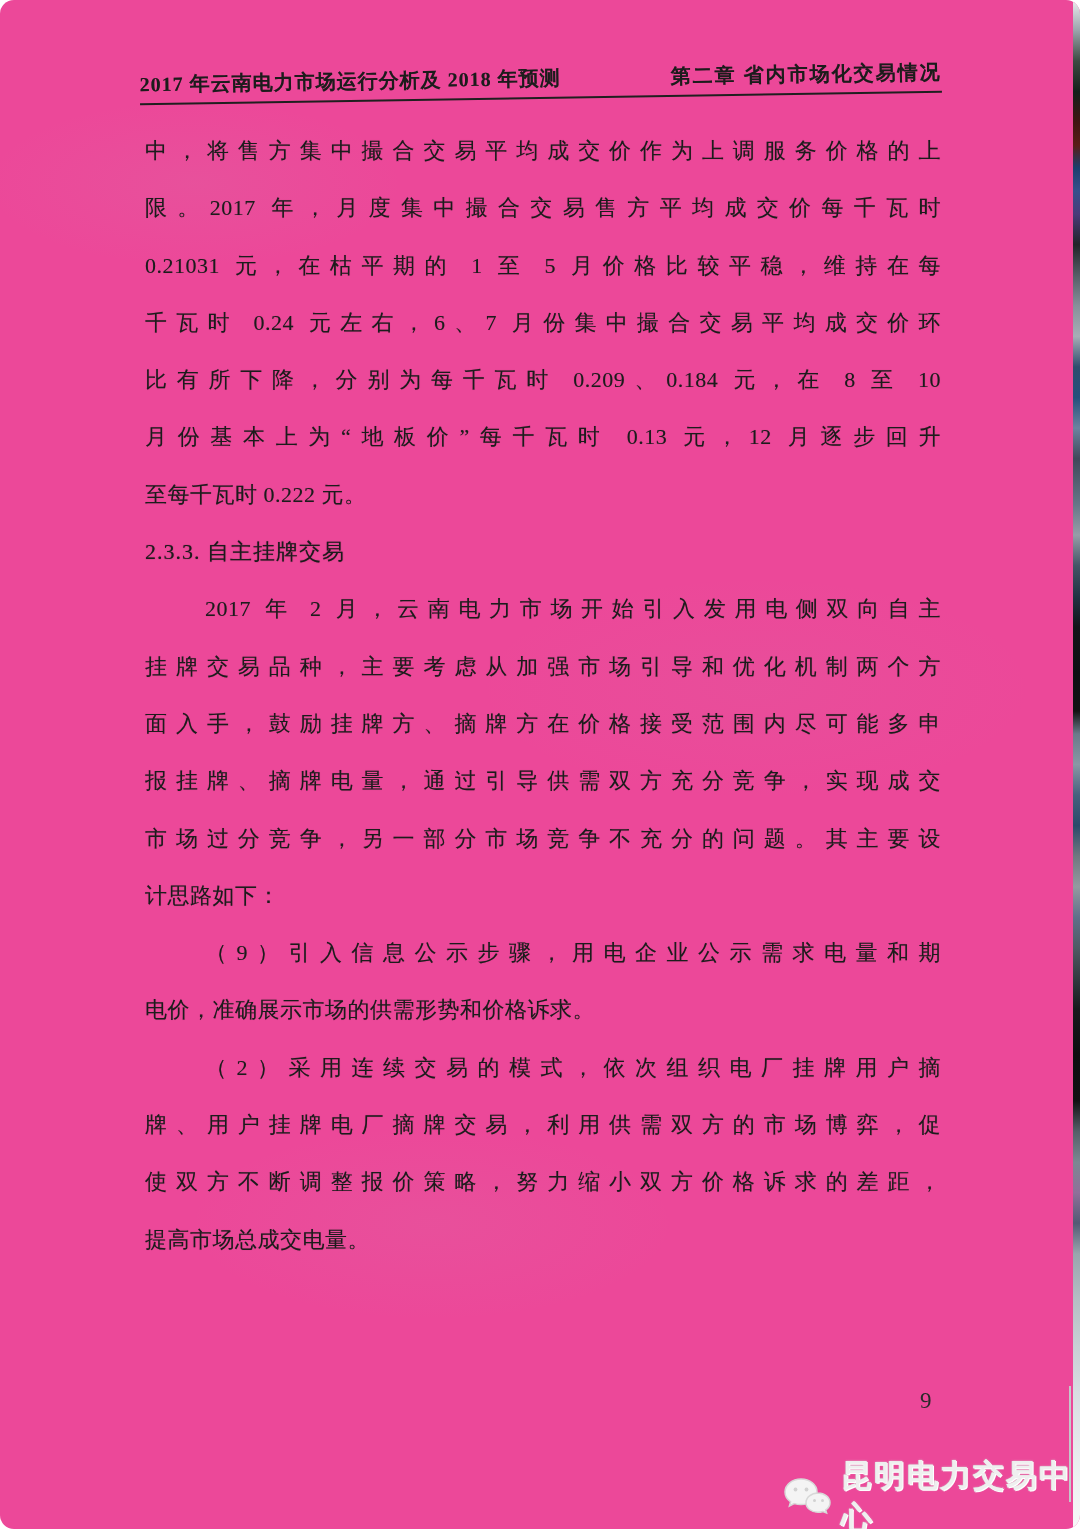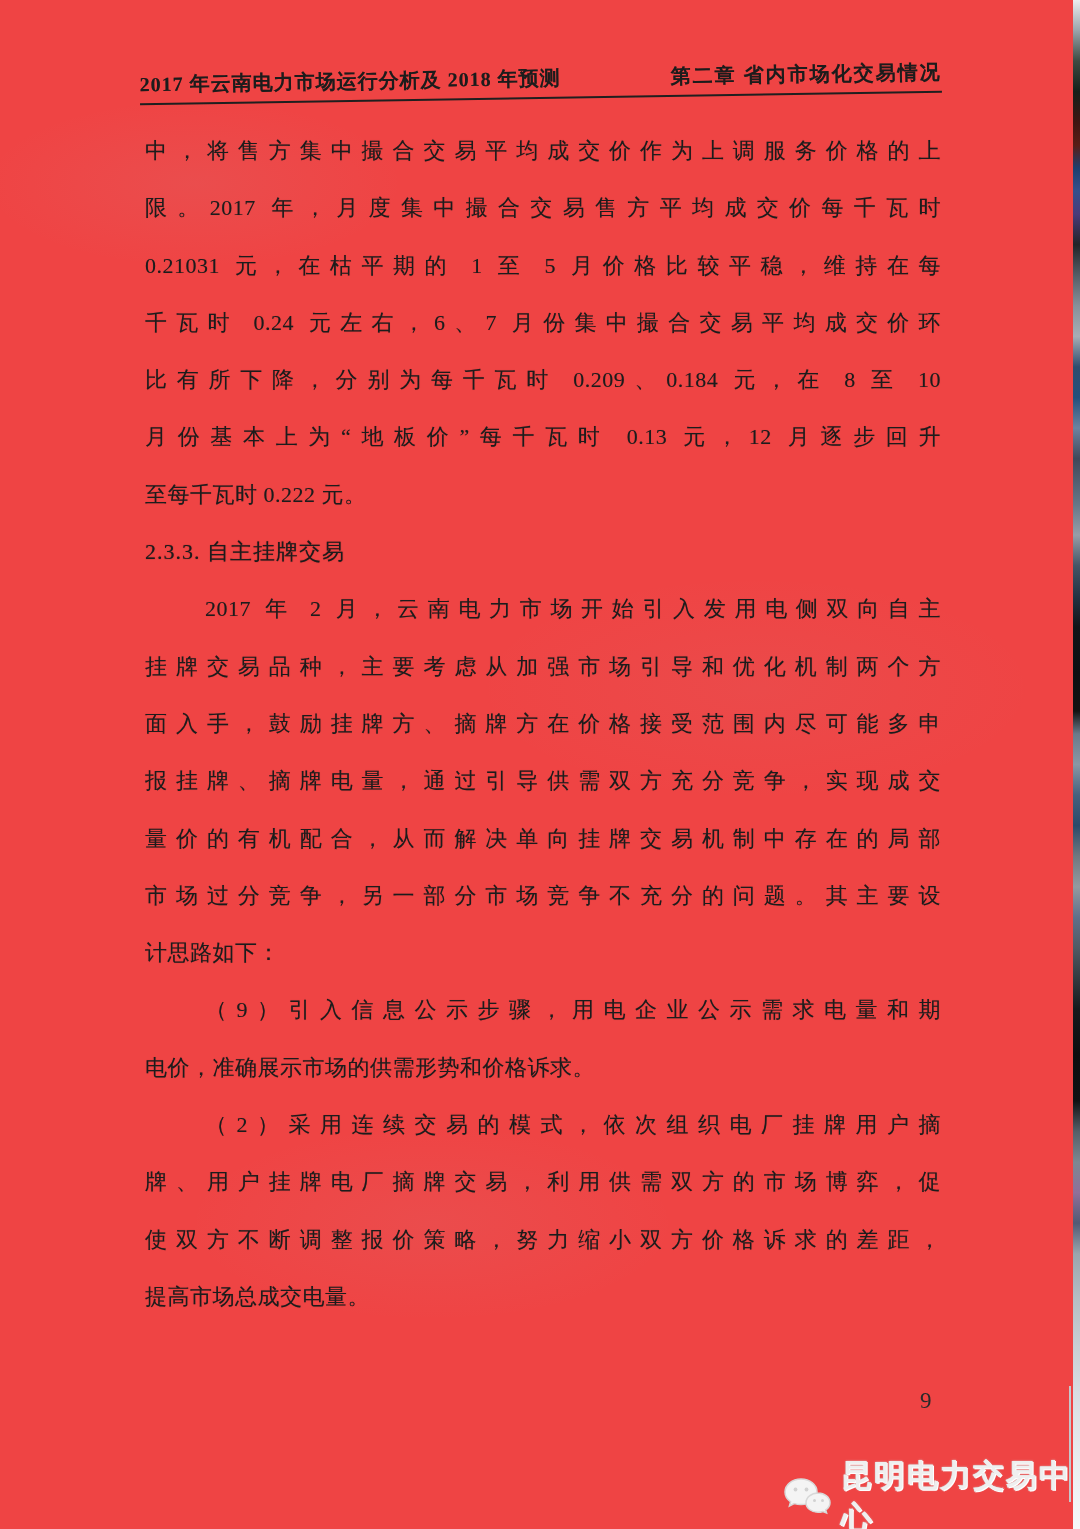--- a/index.html
+++ b/index.html
@@ -4,24 +4,25 @@
 <style>
   html, body {
     margin: 0;
     padding: 0;
     background: #ffffff;
   }
   #page {
     position: relative;
     width: 1080px;
     height: 1529px;
-    background: #ef4444;
+    background: #ec4899;
     overflow: hidden;
     font-family: "Liberation Serif", "DejaVu Serif", serif;
     color: #1c1c1c;
+    border-radius: 14px;
   }
 
   
   .header {
     position: absolute;
     left: 140px;
     top: 48px;
     width: 802px;
     height: 44px;
     display: flex;
@@ -161,21 +162,20 @@
     <div class="row">0.21031 元，在枯平期的 1 至 5 月价格比较平稳，维持在每</div>
     <div class="row">千瓦时 0.24 元左右，6、7 月份集中撮合交易平均成交价环</div>
     <div class="row">比有所下降，分别为每千瓦时 0.209、0.184 元，在 8 至 10</div>
     <div class="row">月份基本上为“地板价”每千瓦时 0.13 元，12 月逐步回升</div>
     <div class="row end">至每千瓦时 0.222 元。</div>
     <div class="row heading">2.3.3. 自主挂牌交易</div>
     <div class="row indent">2017 年 2 月，云南电力市场开始引入发用电侧双向自主</div>
     <div class="row">挂牌交易品种，主要考虑从加强市场引导和优化机制两个方</div>
     <div class="row">面入手，鼓励挂牌方、摘牌方在价格接受范围内尽可能多申</div>
     <div class="row">报挂牌、摘牌电量，通过引导供需双方充分竞争，实现成交</div>
-    <div class="row">量价的有机配合，从而解决单向挂牌交易机制中存在的局部</div>
     <div class="row">市场过分竞争，另一部分市场竞争不充分的问题。其主要设</div>
     <div class="row end">计思路如下：</div>
     <div class="row indent">（9）引入信息公示步骤，用电企业公示需求电量和期</div>
     <div class="row end">电价，准确展示市场的供需形势和价格诉求。</div>
     <div class="row indent">（2）采用连续交易的模式，依次组织电厂挂牌用户摘</div>
     <div class="row">牌、用户挂牌电厂摘牌交易，利用供需双方的市场博弈，促</div>
     <div class="row">使双方不断调整报价策略，努力缩小双方价格诉求的差距，</div>
     <div class="row end">提高市场总成交电量。</div>
   </div>
 

